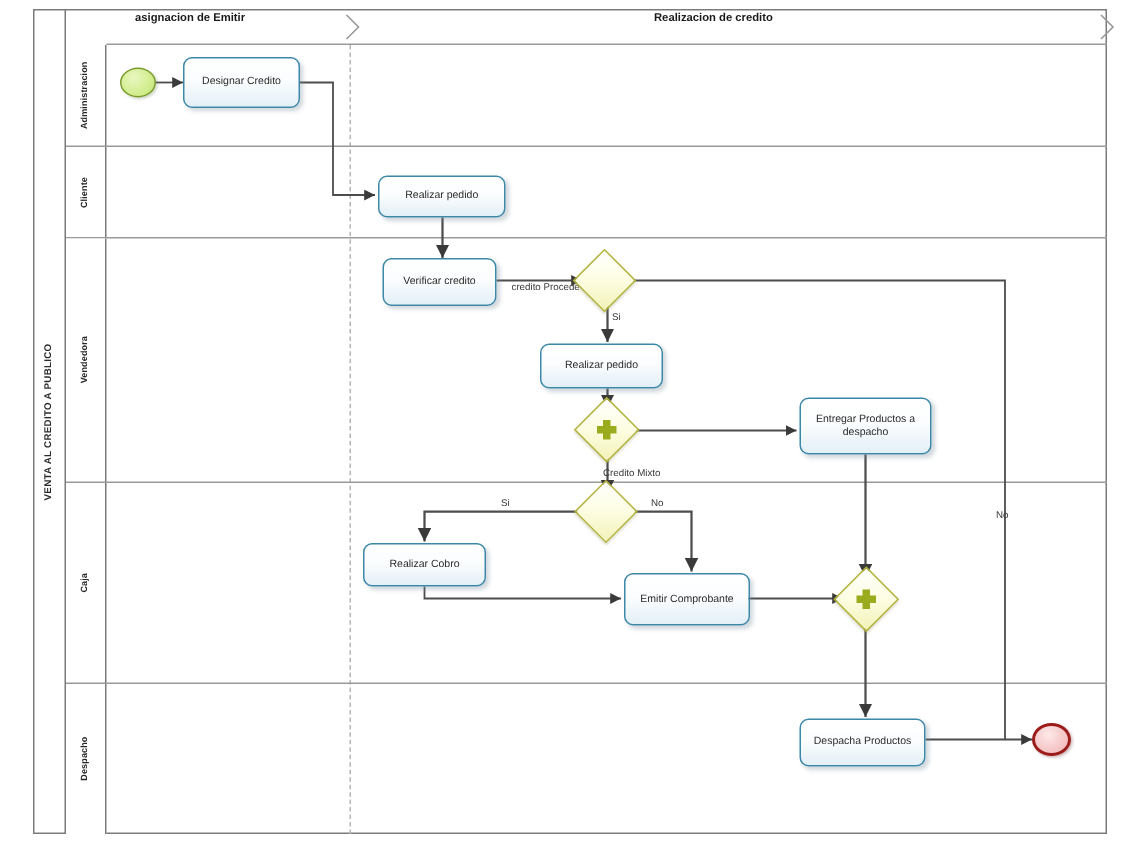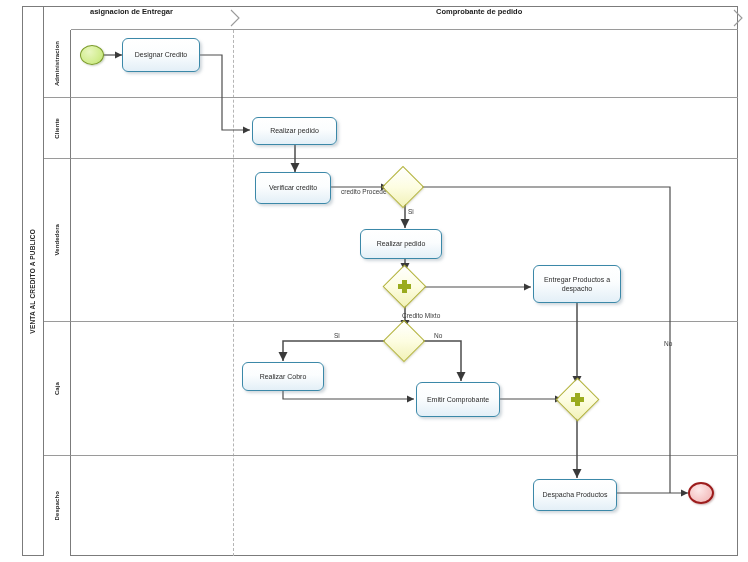--- a/index.html
+++ b/index.html
@@ -201,22 +201,22 @@
 
 <div id="canvas">
 
   <div class="pool-frame"></div>
 
   <div class="pool-label-band">
     <div class="pool-label-text">VENTA AL CREDITO A PUBLICO</div>
   </div>
 
   <div class="phase-header" style="left:71px;width:667px;"></div>
-  <div class="phase-title" style="left:90px;">asignacion de Entregar</div>
-  <div class="phase-title" style="left:436px;">Comprobante de pedido</div>
+  <div class="phase-title" style="left:90px;">asignacion de Emitir</div>
+  <div class="phase-title" style="left:436px;">Realizacion de credito</div>
 
   <svg class="phase-chevron" viewBox="0 0 14 24">
     <polyline points="3,4 11,12 3,20" fill="none" stroke="#9a9a9a" stroke-width="1.1"></polyline>
   </svg>
   <svg class="phase-chevron2" viewBox="0 0 14 24">
     <polyline points="3,4 11,12 3,20" fill="none" stroke="#9a9a9a" stroke-width="1.1"></polyline>
   </svg>
   <div class="phase-divider"></div>
 
   <div class="lane-label-band" style="top:30px;height:68px;">

